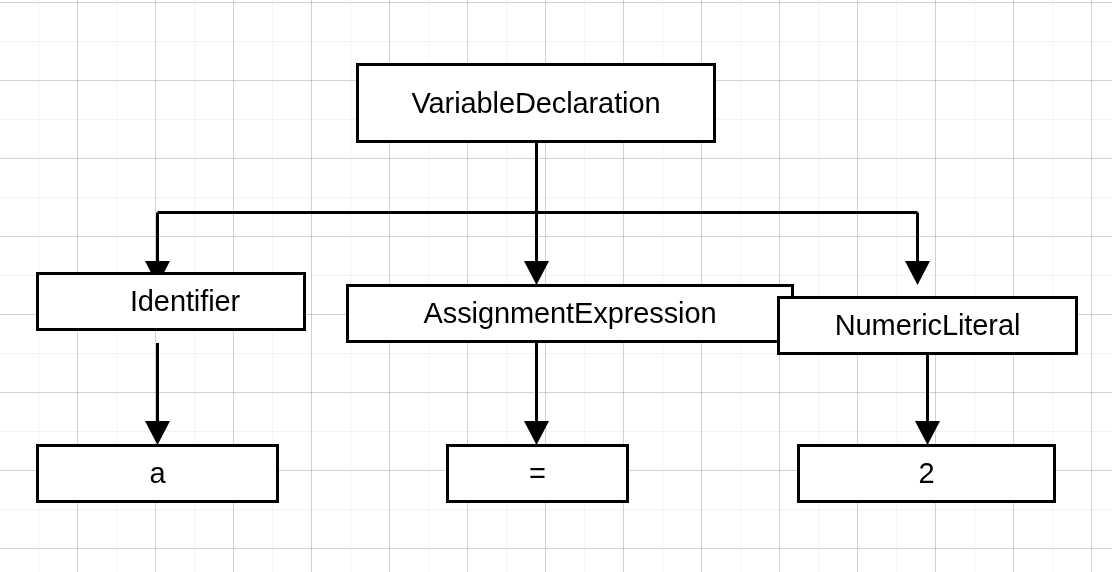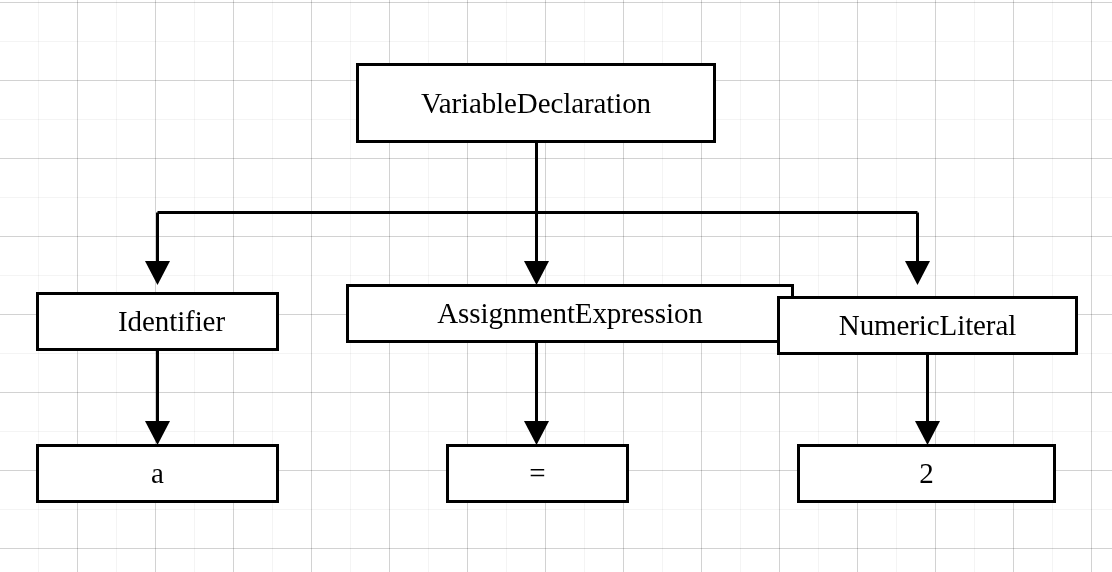--- a/index.html
+++ b/index.html
@@ -61,21 +61,21 @@
   
   .node {
     position: absolute;
     box-sizing: border-box;
     background: #ffffff;
     border: 3px solid #000000;
     display: flex;
     align-items: center;
     justify-content: center;
     color: #000000;
-    font-family: Liberation Serif, serif;
+    font-family: Liberation Sans, sans-serif;
     font-size: 29px;
     font-weight: 400;
     line-height: 1;
     letter-spacing: -0.1px;
     white-space: nowrap;
   }
   .node-label { pointer-events: none; }
   .node.leaf { font-size: 29px; }
 </style>
 </head>
@@ -105,21 +105,21 @@
     <polygon class="arrow-head" points="536.5,445 524,421 549,421"></polygon>
 
     <path class="edge-line" d="M 927.5 343 L 927.5 430"></path>
     <polygon class="arrow-head" points="927.5,445 915,421 940,421"></polygon>
   </svg>
 
   <div class="node" style="left:356px; top:63px; width:360px; height:80px;">
     <span class="node-label">VariableDeclaration</span>
   </div>
 
-  <div class="node" style="left:36px; top:292px; width:243px; height:59px;padding-left:28px;">
+  <div class="node" style="left:36px; top:272px; width:270px; height:59px;padding-left:28px;">
     <span class="node-label">Identifier</span>
   </div>
 
   <div class="node" style="left:346px; top:284px; width:448px; height:59px;">
     <span class="node-label">AssignmentExpression</span>
   </div>
 
   <div class="node" style="left:777px; top:296px; width:301px; height:59px;">
     <span class="node-label">NumericLiteral</span>
   </div>

